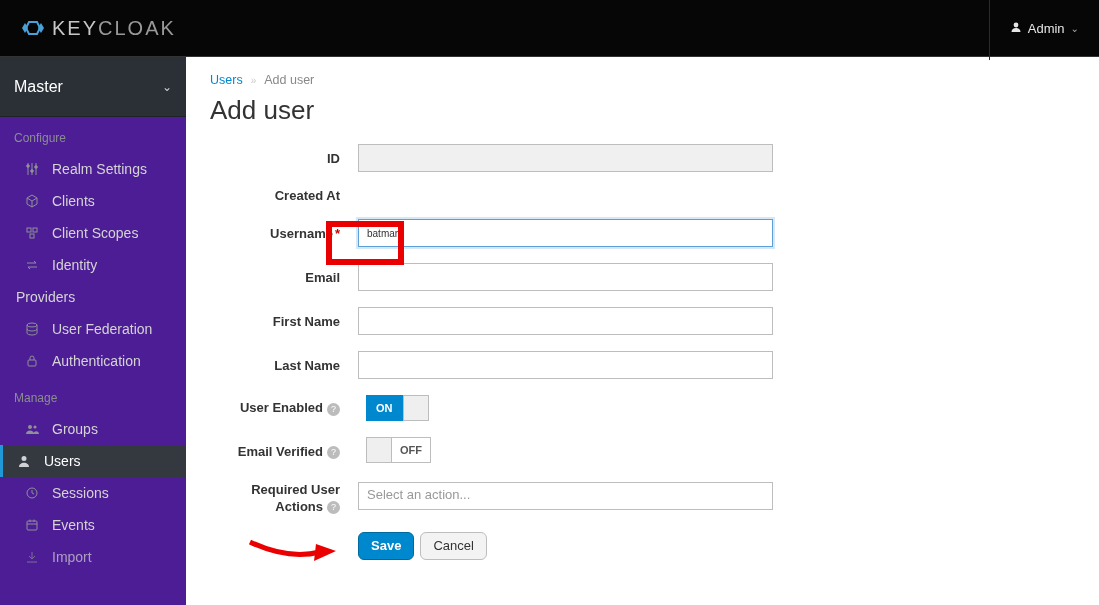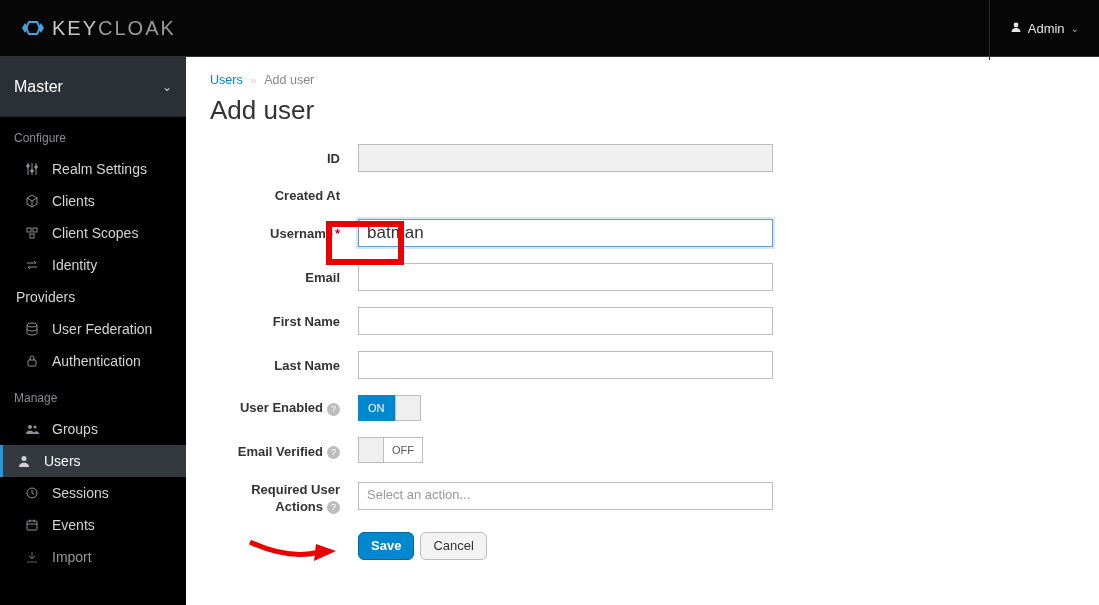--- a/index.html
+++ b/index.html
@@ -48,21 +48,21 @@
       height: 64px;
     }
     .admin-chevron { font-size: 10px; color: #aaa; }
 
     .stage {
       display: flex;
       height: calc(605px - 56px);
       border-top: 1px solid #333;
     }
     .sidebar {
-      background: #000000;
+      background: #4c1d95;
       width: 186px;
       color: #d4d4d4;
       flex-shrink: 0;
       overflow-y: auto;
     }
     .realm-selector {
       height: 60px;
       background: #2b3036;
       display: flex;
       align-items: center;
@@ -151,36 +151,37 @@
       margin-left: 4px;
       font-weight: normal;
       vertical-align: middle;
     }
     .form-field { flex: 1; max-width: 415px; }
     input.text {
       width: 100%;
       height: 28px;
       border: 1px solid #bdbdbd;
       padding: 3px 8px;
-      font-size: 17px;
+      font-size: 10px;
       color: #333;
       background: #fff;
     }
     input.text:disabled { background: #f0f0f0; color: #888; }
     input.text.focused {
       border-color: #5d9fd6;
       box-shadow: 0 0 0 2px rgba(93,159,214,0.25);
       outline: none;
     }
     .toggle {
       display: inline-flex;
       height: 26px;
       cursor: pointer;
       font-size: 11px;
-      font-weight: 400;
+      font-weight: 700;
+      margin-left: 8px;
     }
     .toggle .on-box {
       background: #0088ce;
       color: #fff;
       padding: 0 10px;
       display: flex;
       align-items: center;
     }
     .toggle .knob {
       width: 26px;

